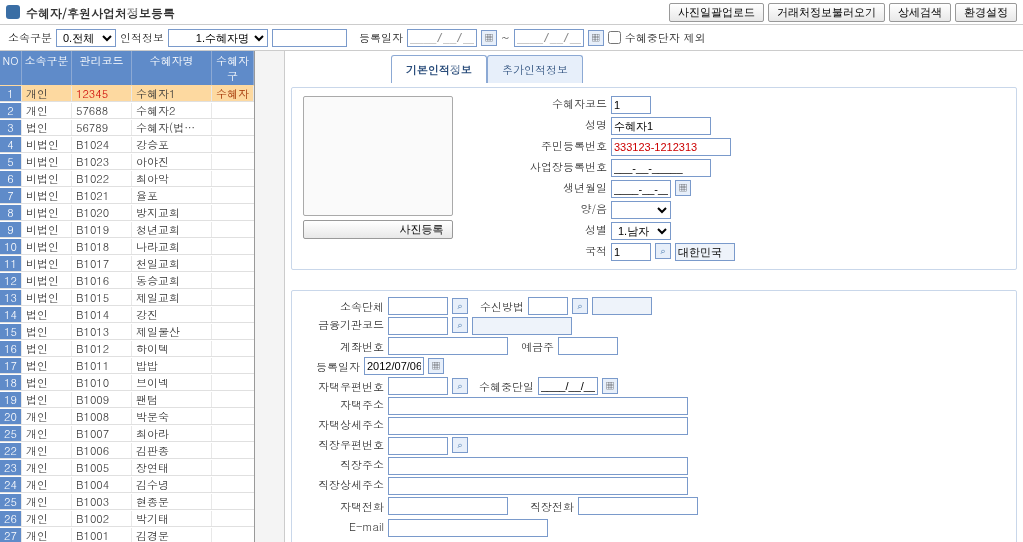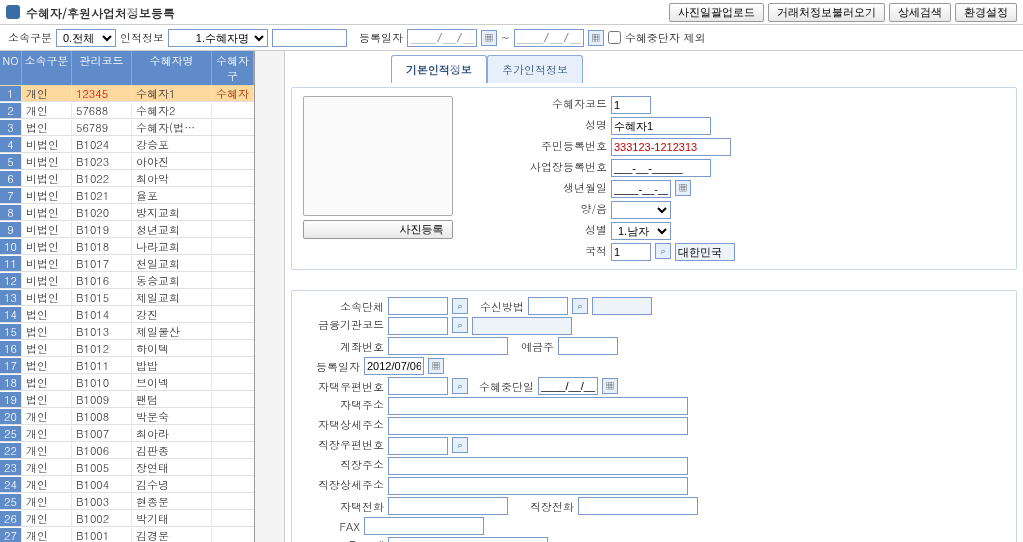--- a/index.html
+++ b/index.html
@@ -423,24 +423,20 @@
           <div>
               <label>자택전화</label>
               <input type="text" class="w120" style="">
             </div>
           <div>
               <label style="width:60px">직장전화</label>
               <input type="text" class="w120" style="">
             </div>
         </div>
         <div class="frow two-col">
-          <div>
-              <label style="width:60px">FAX</label>
-              <input type="text" class="w120" style="">
-            </div>
         </div>
         <div class="frow">
             <label>E-mail</label>
             <input type="text" class="w160" style="">
           </div>
       </div>
     </div>
   </div>
 </div>
 

